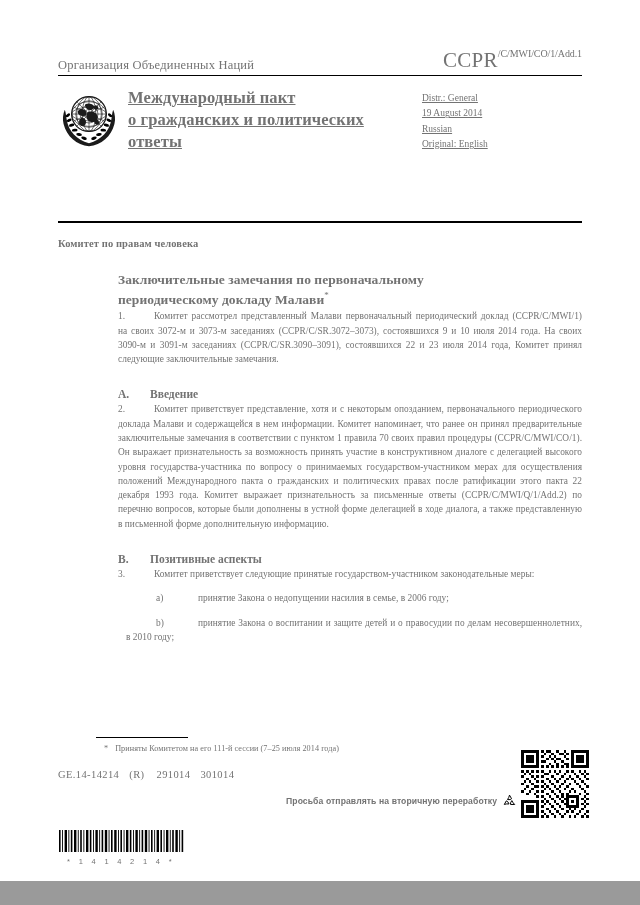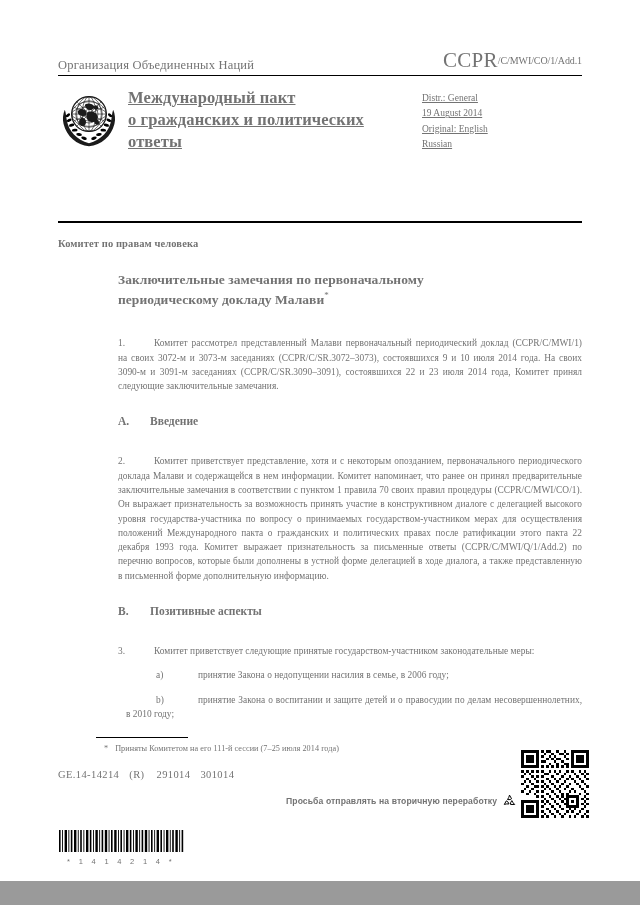--- a/index.html
+++ b/index.html
@@ -32,21 +32,21 @@
     padding-bottom: 2px;
   }
   .org-name {
     font-size: 12.5px;
     letter-spacing: 0.2px;
     white-space: nowrap;
   }
   .doc-symbol {
     white-space: nowrap;
     display: flex;
-    align-items: center;
+    align-items: flex-start;
   }
   .doc-symbol .sym-main {
     font-size: 21px;
     letter-spacing: 0.3px;
   }
   .doc-symbol .sym-sub {
     font-size: 10px;
     letter-spacing: -0.1px;
   }
   .rule-thin {
@@ -124,21 +124,21 @@
     line-height: 1.52;
     text-align: justify;
     margin: 0;
     letter-spacing: 0.02px;
   }
   .para-num {
     display: inline-block;
     width: 36px;
   }
   .para-block {
-    margin-top: 27px;
+    margin-top: 0;
   }
   .sec-head {
     display: flex;
     margin-top: 22px;
     margin-bottom: 2px;
     font-size: 11.5px;
     font-weight: bold;
   }
   .sec-letter {
     width: 32px;
@@ -312,22 +312,22 @@
         <div class="pact-title">
           <div>Международный пакт</div>
           <div>о гражданских и политических</div>
           <div>ответы</div>
         </div>
       </div>
 
       <div class="distr-cell">
         <div>Distr.: General</div>
         <div>19 August 2014</div>
+        <div>Russian</div>
         <div>Original: English</div>
-        <div>Russian</div>
       </div>
 
     </div>
   </div>
 
   <div class="rule-thick"></div>
 
   <div class="body-area">
 
     <div class="committee">Комитет по правам человека</div>

